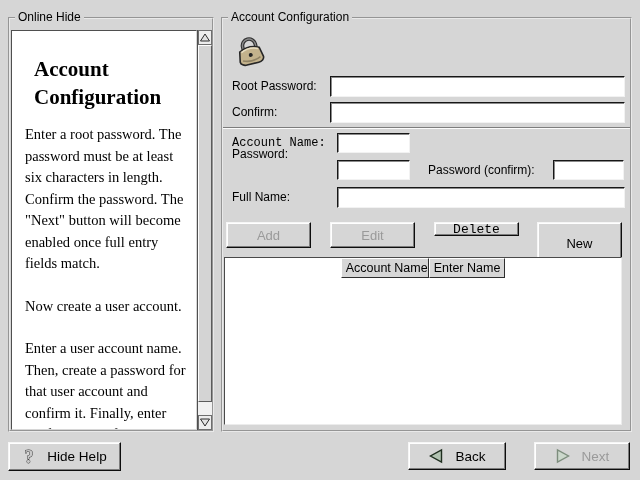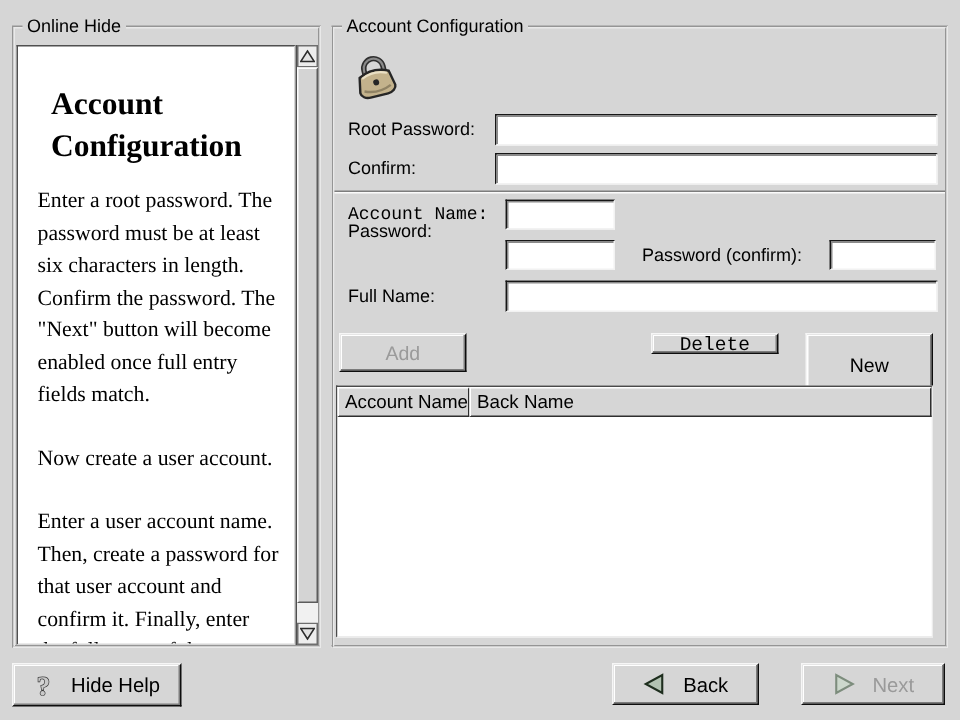--- a/index.html
+++ b/index.html
@@ -97,20 +97,21 @@
     cursor: default;
   }
   .btn.disabled { color: #9a9a9a; }
   
   .user-table {
     position: absolute; left: 1px; top: 238px; width: 398px; height: 168px;
     border: 1px solid;
     border-color: #4a4a4a #ececec #ececec #4a4a4a;
     display: flex; flex-direction: column;
     background: #fff;
+    align-items: center;
   }
   .thead { display: flex; height: 20px; flex: 0 0 20px; }
   .th {
     background: #d6d6d6;
     border: 1px solid;
     border-color: #ffffff #2e2e2e #2e2e2e #ffffff;
     font-size: 12.5px; line-height: 17px;
     padding: 1px 4px 0 4px;
     overflow: hidden; white-space: nowrap;
   }
@@ -198,31 +199,34 @@
 
   <span class="flabel" style="left:205px; top:144px;">Password (confirm):</span>
   <input class="entry" style="left: 330px; top: 141px; width: 71px; height: 20px;" type="password" value="">
 
   <span class="flabel" style="left:9px; top:171px;">Full Name:</span>
   <input class="entry" style="left: 114px; top: 168px; width: 288px; height: 21px;" type="text" value="">
 
   <div class="btn disabled" style="left:3px; top:203px; width:85px; height:26px;">
     <span>Add</span>
   </div>
+  <div class="btn disabled" style="left:107px; top:203px; width:85px; height:26px;">
+    <span>Edit</span>
+  </div>
   <div class="btn" style="left:211px; top:203px; width:85px; height:14px;font-family:Liberation Mono, monospace;">
     <span>Delete</span>
   </div>
   <div class="btn" style="left:314px; top:203px; width:85px; height:42px;">
     <span>New</span>
   </div>
 
   <div class="user-table">
     <div class="thead">
       <div class="th c1">Account Name</div>
-      <div class="th c2">Back Name</div>
+      <div class="th c2">Enter Name</div>
     </div>
     <div class="tbody"></div>
   </div>
 </div>
 
 <div class="footer-btn" style="left:8px; top:442px; width:113px; height:29px;">
   <span class="icon">
     <svg width="14" height="20" viewBox="0 0 14 20">
       <text x="7" y="16" text-anchor="middle" font-family="Liberation Serif, serif" font-size="18" font-weight="bold" fill="#c9c9c9" stroke="#3a3a3a" stroke-width="0.9" paint-order="stroke">?</text>
     </svg>

